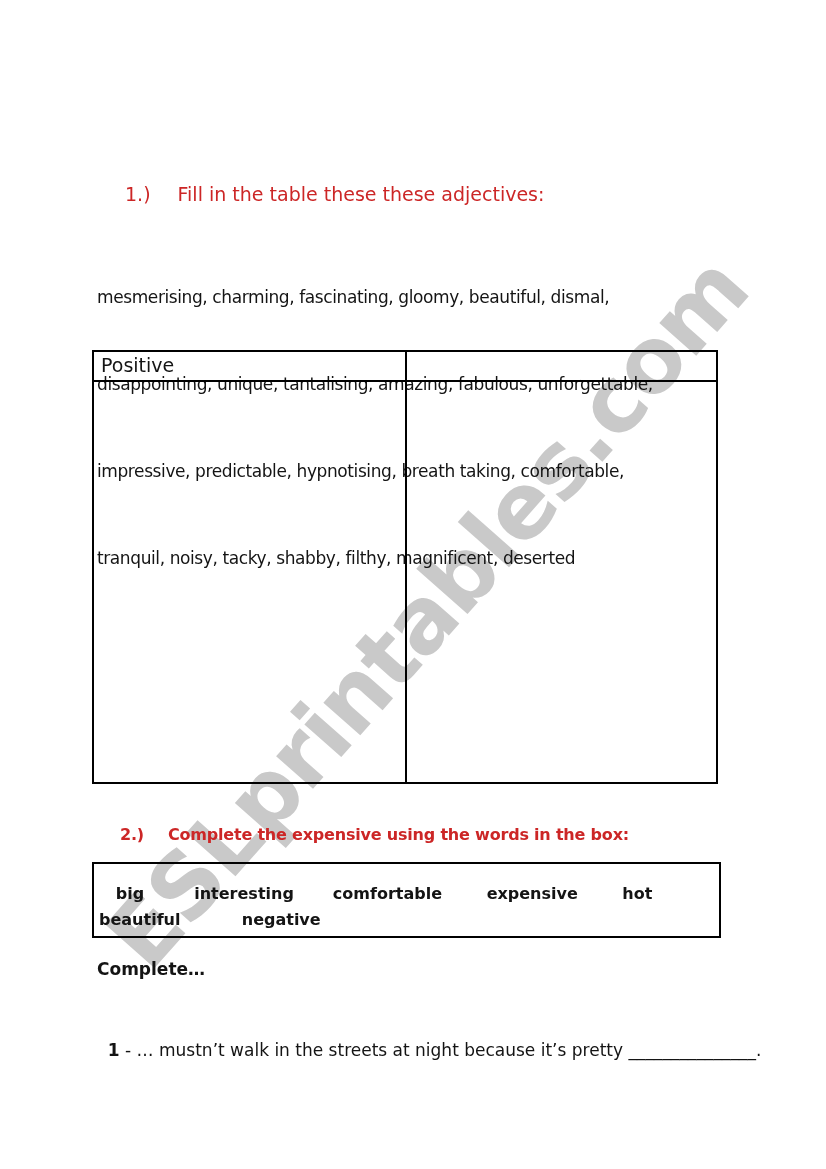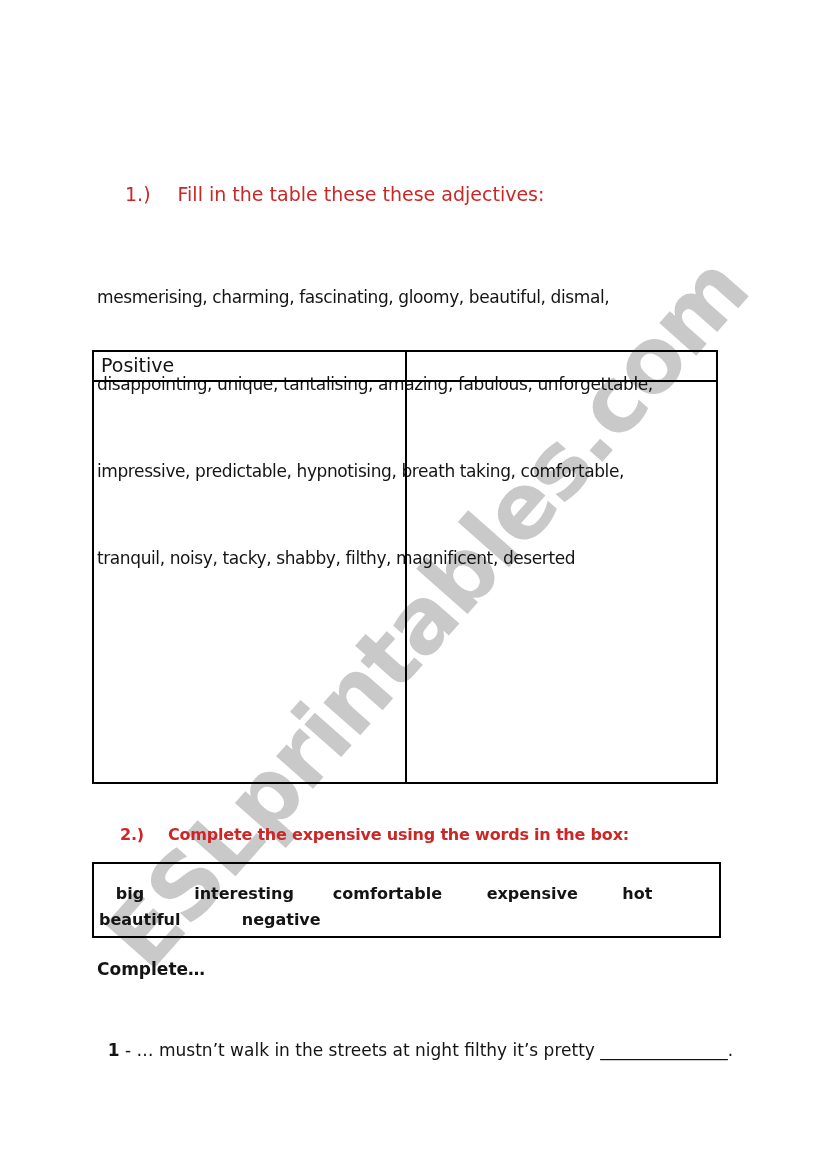--- a/index.html
+++ b/index.html
@@ -141,14 +141,14 @@
 </div>
 
 <div class="layer word-box">
   <div class="wb-line">   big         interesting       comfortable        expensive        hot</div>
   <div class="wb-line">beautiful           negative</div>
 </div>
 
 <div class="layer tourists">Complete…</div>
 
 <div class="layer sentence">
-  <span class="num">1</span><span> - … mustn’t walk in the streets at night filthy it’s pretty </span><span>_______________.</span>
+  <span class="num">1</span><span> - … mustn’t walk in the streets at night because it’s pretty </span><span>_______________.</span>
 </div>
 
 </body></html>

